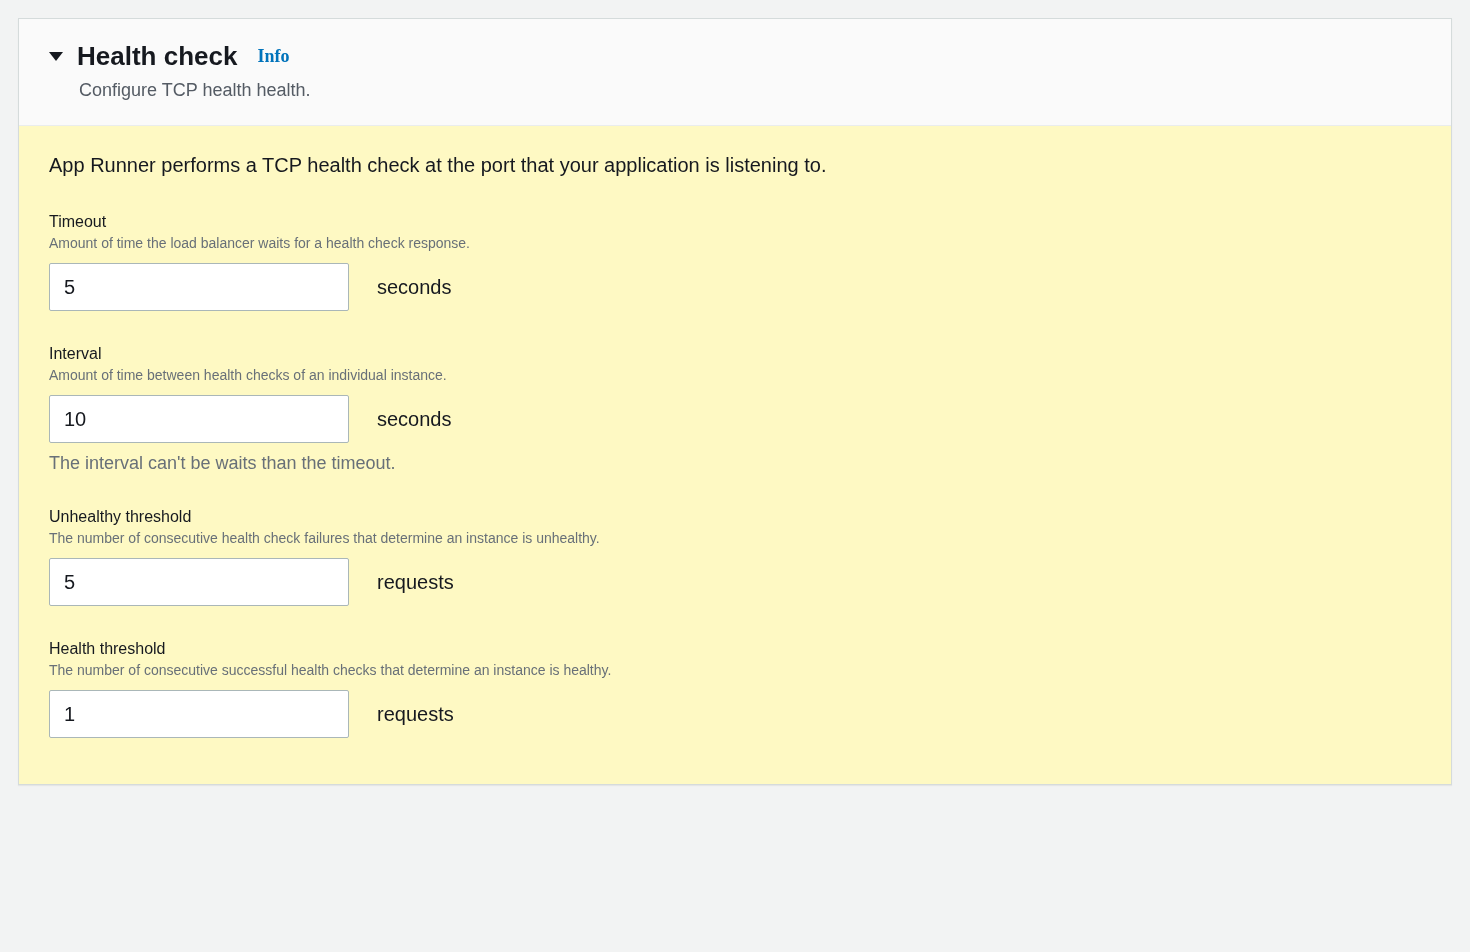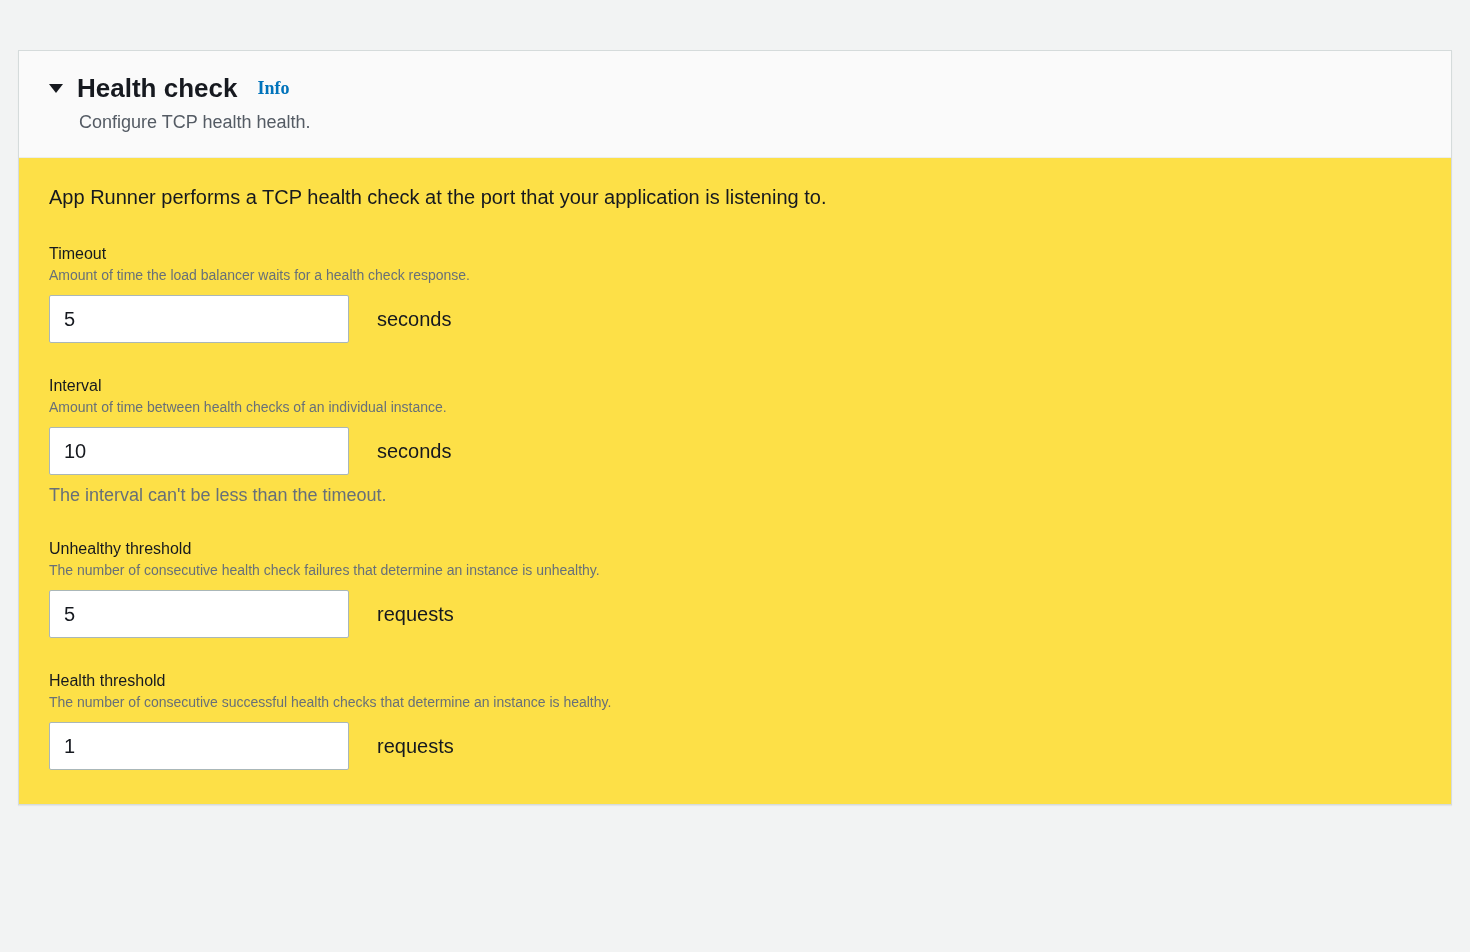--- a/index.html
+++ b/index.html
@@ -7,24 +7,23 @@
       margin: 0;
       padding: 0;
     }
     body {
       font-family: "Amazon Ember", "Helvetica Neue", Helvetica, Arial, sans-serif;
       background: #f2f3f3;
       padding: 18px;
       color: #16191f;
     }
     .panel {
-      background: #fde047;
+      background: #fef9c3;
       border: 1px solid #d5dbdb;
       box-shadow: 0 1px 1px rgba(0,0,0,0.05);
-      margin-top: 32px;
     }
     .panel-header {
       background: #fafafa;
       border-bottom: 1px solid #eaeded;
       padding: 22px 30px 24px 30px;
     }
     .header-row {
       display: flex;
       align-items: center;
       gap: 8px;
@@ -52,21 +51,21 @@
       text-decoration: none;
       font-family: Liberation Serif, serif;
     }
     .panel-subtitle {
       font-size: 18px;
       color: #545b64;
       margin-top: 8px;
       margin-left: 30px;
     }
     .panel-body {
-      padding: 28px 30px 34px 30px;
+      padding: 28px 30px 46px 30px;
     }
     .intro-text {
       font-size: 20px;
       color: #16191f;
       margin-bottom: 36px;
     }
     .field-block {
       margin-bottom: 34px;
     }
     .field-block:last-child {
@@ -133,21 +132,21 @@
       </div>
     </div>
 
     <div class="field-block">
       <div class="field-label">Interval</div>
       <div class="field-hint">Amount of time between health checks of an individual instance.</div>
       <div class="input-row">
         <input class="num-input" type="text" value="10" style="">
         <span class="unit-label">seconds</span>
       </div>
-      <div class="field-note">The interval can't be less than the timeout.</div>
+      <div class="field-note">The interval can't be waits than the timeout.</div>
     </div>
 
     <div class="field-block">
       <div class="field-label">Unhealthy threshold</div>
       <div class="field-hint">The number of consecutive health check failures that determine an instance is unhealthy.</div>
       <div class="input-row">
         <input class="num-input" type="text" value="5" style="">
         <span class="unit-label">requests</span>
       </div>
     </div>

